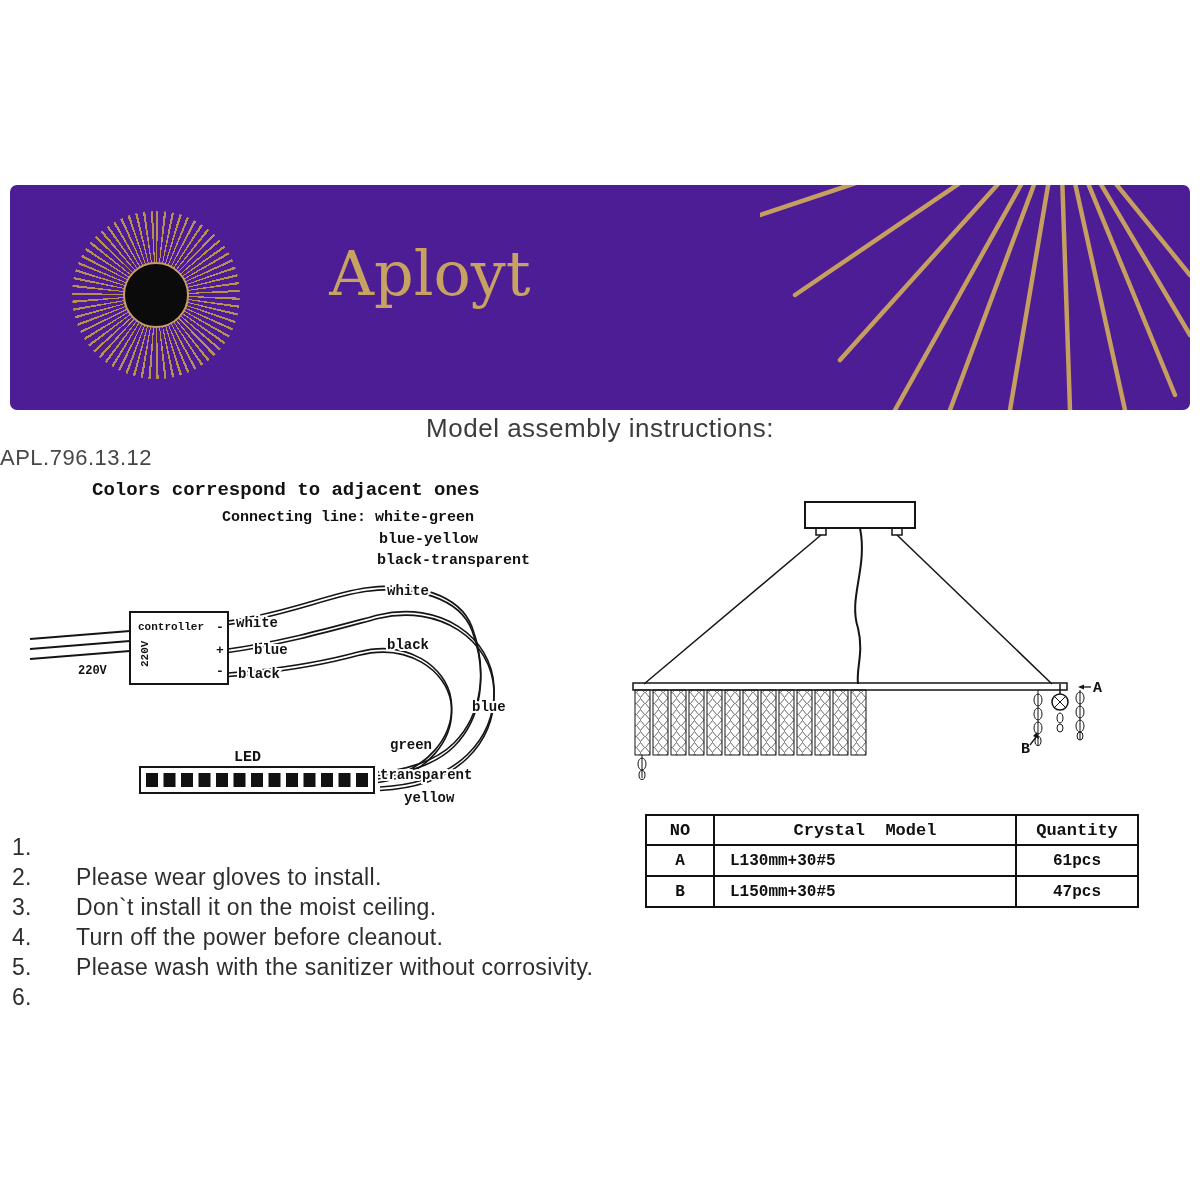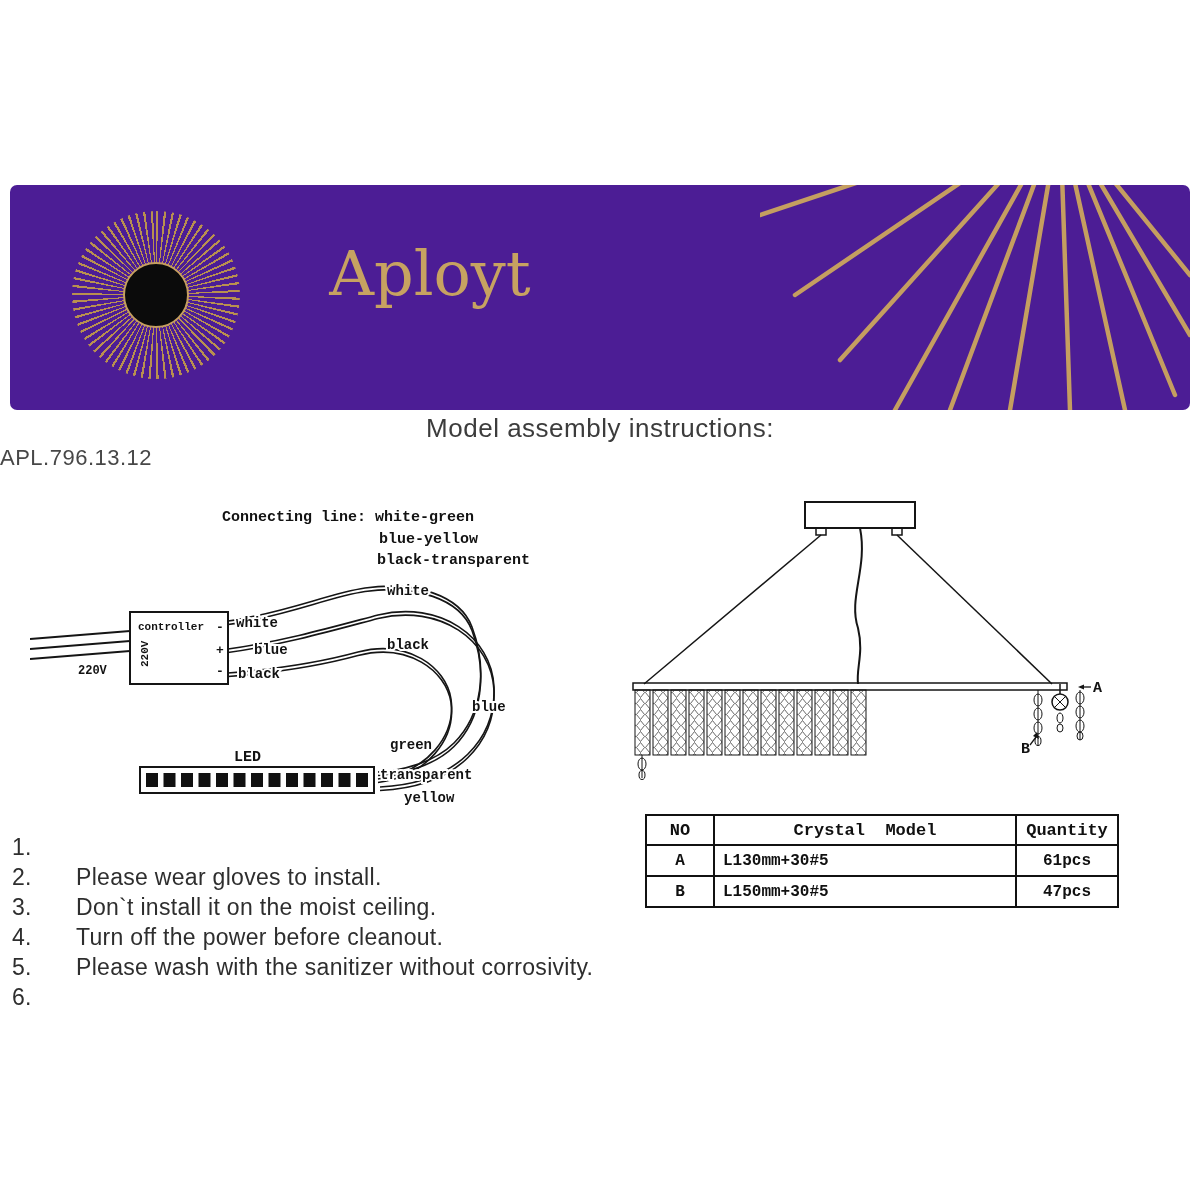--- a/index.html
+++ b/index.html
@@ -34,22 +34,22 @@
   .chandelier-svg { position:absolute; left:600px; top:478px; width:590px; height:335px; }
 
   
   .crystal-table { position:absolute; left:645px; top:814px; border-collapse:collapse;
         font-family:"Liberation Mono","DejaVu Sans Mono",monospace; font-weight:bold; color:#101010; }
   .crystal-table th, .crystal-table td { border:2px solid #111; text-align:center; }
   .crystal-table th { font-size:17px; height:30px; white-space:pre; }
   .crystal-table td { font-size:16px; height:31px; }
   .col-no { width:68px; }
   .col-model { width:302px; }
-  .col-qty { width:102px; }
-  .cell-model { text-align:left !important; padding-left:8px; }
+  .col-qty { width:122px; }
+  .cell-model { text-align:left !important; padding-left:15px; }
 
   
   .instructions { position:absolute; left:12px; top:832px; width:1160px;
                   font-size:23px; color:#2e2e2e; letter-spacing:0.3px; }
   .instr-row { display:flex; height:30px; line-height:30px; }
   .instr-num { width:64px; flex:0 0 64px; }
 </style>
 </head>
 <body>
 
@@ -73,20 +73,21 @@
         <line x1="300" y1="-70" x2="415" y2="210"></line>
         <line x1="300" y1="-70" x2="430" y2="150"></line>
         <line x1="300" y1="-70" x2="430" y2="90"></line>
       </g>
     </svg>
   </div>
 
   <div class="title1">Model assembly instructions:</div>
   <div class="title2">APL.796.13.12</div>
 
+  <div class="colors-heading mono">Colors correspond to adjacent ones</div>
   <div class="conn-line mono"><span>Connecting line: </span><span>white-green</span></div>
   <div class="pair2 mono">blue-yellow</div>
   <div class="pair3 mono">black-transparent</div>
 
   <svg class="wiring-svg" viewBox="0 0 560 250">
     <g stroke="#151515" fill="none">
 
       <line x1="0" y1="64" x2="100" y2="56" stroke-width="1.8"></line>
       <line x1="0" y1="74" x2="100" y2="66" stroke-width="1.8"></line>
       <line x1="0" y1="84" x2="100" y2="76" stroke-width="1.8"></line>

